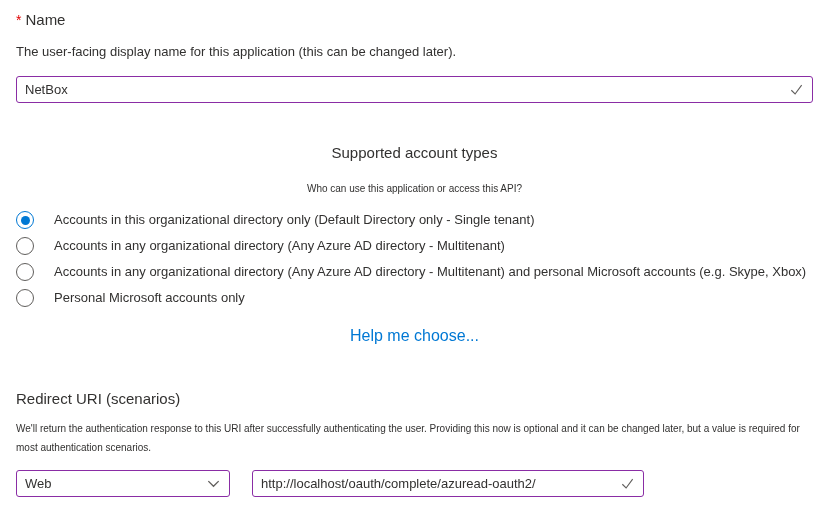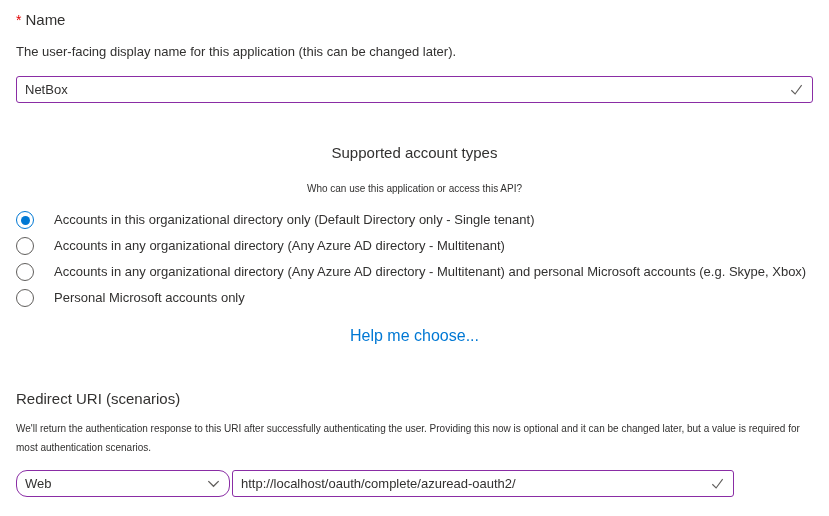--- a/index.html
+++ b/index.html
@@ -114,29 +114,29 @@
   .uri-row {
     display: flex;
     align-items: center;
     margin-top: 13px;
   }
   .select-box {
     width: 214px;
     height: 27px;
     box-sizing: border-box;
     border: 1.5px solid #8a2da5;
-    border-radius: 11px;
+    border-radius: 3px;
     display: flex;
     align-items: center;
     padding: 0 8px;
     cursor: pointer;
     background: #fff;
   }
   .select-value { flex: 1 1 auto; font-size: 13px; color: #323130; }
-  .uri-field { width: 502px; margin-left: 2px; }
+  .uri-field { width: 392px; margin-left: 22px; }
 </style>
 </head>
 <body>
 
 <div class="page">
 
   <div class="section-title"><span class="required-asterisk">*</span><span>Name</span></div>
 
   <div class="field-desc">The user-facing display name for this application (this can be changed later).</div>
 

